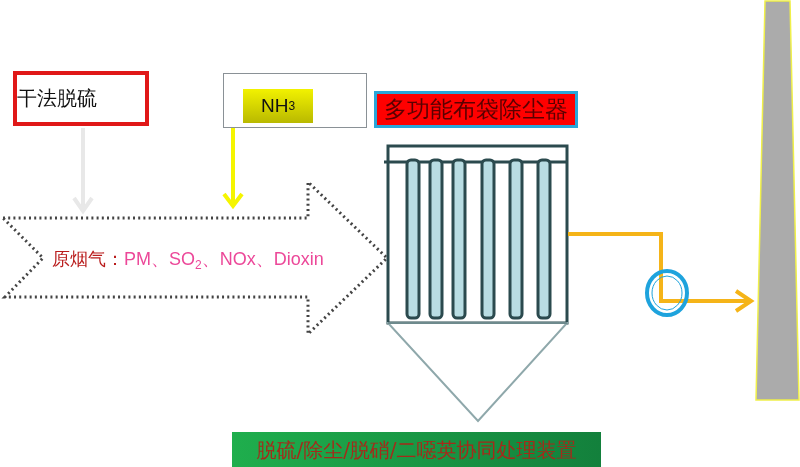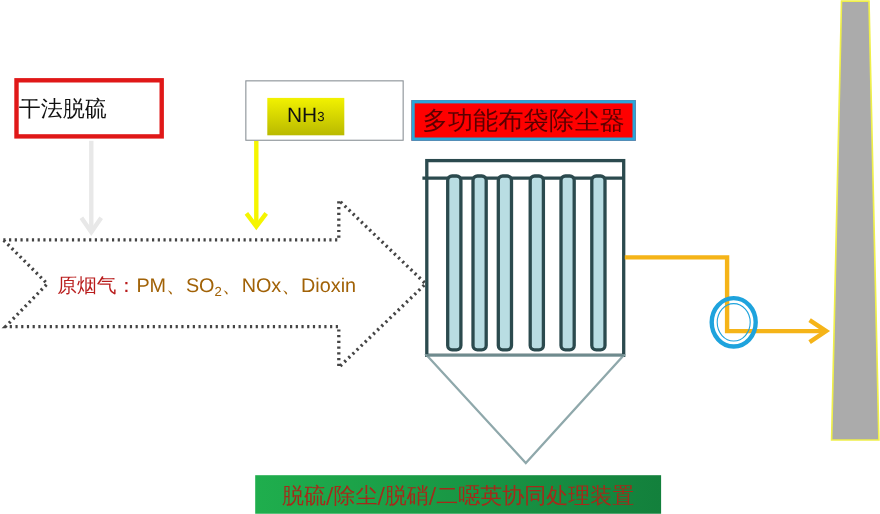--- a/index.html
+++ b/index.html
@@ -19,21 +19,21 @@
               align-items: center; justify-content: center;
               font-family: "Liberation Sans", sans-serif; font-size: 19px; color: #111; }
   #nh3-fill sub { font-size: 12px; vertical-align: -4px; }
   #baghouse-title { left: 374px; top: 91px; width: 204px; height: 37px;
                     background: #ff0000; border: 3px solid #2aa6d9;
                     font-family: "DejaVu Serif", "Liberation Serif", serif;
                     font-size: 23px; color: #5a0000; }
   #raw-gas { position: absolute; left: 52px; top: 247px; font-size: 18px; white-space: nowrap;
              font-family: "Liberation Sans", sans-serif; }
   #raw-gas .lbl { color: #b91c1c; font-family: "DejaVu Serif", "Liberation Serif", serif; font-size: 18px; }
-  #raw-gas .pol { color: #a16207; }
+  #raw-gas .pol { color: #ec4899; }
   #raw-gas sub { font-size: 12px; vertical-align: -4px; }
   #device-label { left: 232px; top: 432px; width: 369px; height: 36px;
                   background: linear-gradient(90deg, #1fae4d, #13803c);
                   font-family: "DejaVu Serif", "Liberation Serif", serif;
                   font-size: 20px; color: #a52a1a; letter-spacing: 0px; }
 </style>
 </head>
 <body>
 
 <svg class="diagram" width="800" height="467" viewBox="0 0 800 467">

